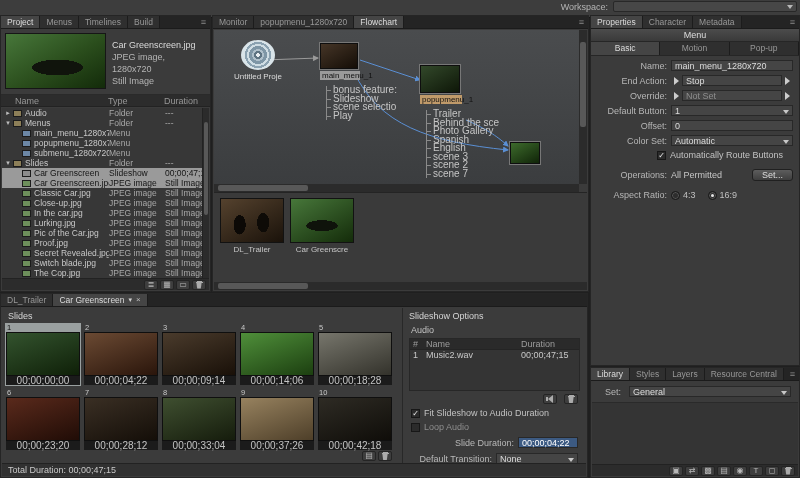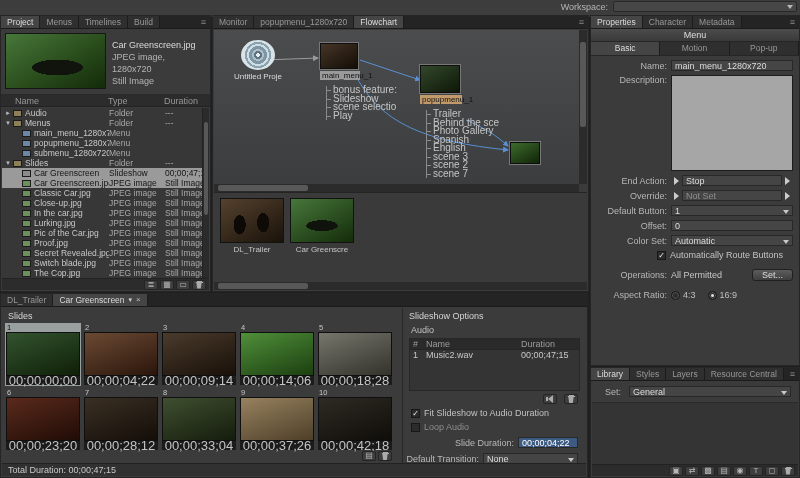--- a/index.html
+++ b/index.html
@@ -88,21 +88,21 @@
 
 .ss-body{position:absolute;left:1px;right:1px;top:14px;bottom:14px;background:#3b3b3b;overflow:hidden;}
 .slides-area{position:absolute;left:0;top:0;width:400px;bottom:0;}
 .sec-title{padding:3px 0 0 6px;color:#d6d6d6;}
 .slides-grid{position:absolute;left:3px;top:15px;display:grid;grid-template-columns:repeat(5,77px);grid-auto-rows:64px;gap:1px;}
 .slide{width:76px;height:63px;padding:1px;}
 .slide.sel{background:#9aa0a0;}
 .snum{height:8px;line-height:8px;font-size:7.5px;color:#c8c8c8;padding-left:1px;}
 .slide.sel .snum{color:#101010;}
 .sthumb{height:44px;border:1px solid #0f0f0f;}
-.stime{height:9px;line-height:9px;background:#1b1b1b;color:#c4c4c4;text-align:center;font-size:13px;}
+.stime{height:9px;line-height:9px;background:#1b1b1b;color:#c4c4c4;text-align:center;font-size:10px;}
 .sl-icons{position:absolute;right:10px;bottom:2px;display:flex;}
 .opts-area{position:absolute;left:400px;right:0;top:0;bottom:0;border-left:1px solid #282828;overflow:hidden;}
 .audio-label{margin:4px 0 0 8px;color:#c2c2c2;}
 .audio-table{margin:3px 6px 0 6px;border:1px solid #272727;}
 .at-head{display:flex;height:11px;line-height:11px;background:#2a2a2a;color:#9c9c9c;border-bottom:1px solid #242424;}
 .at-rows{height:40px;background:#343434;}
 .at-row{display:flex;height:11px;line-height:11px;color:#c8c8c8;}
 .at-num{width:16px;padding-left:3px;flex:none;}
 .at-name{flex:1;}
 .at-dur{width:58px;flex:none;}
@@ -526,21 +526,21 @@
         <div class="chk-row">
           <span class="chk-box"></span>
           <span class="chk-lbl dim">Loop Audio</span>
         </div>
         <div class="fld-row">
           <label>Slide Duration:</label>
           <span class="fld hl" style="width:60px;">00;00;04;22</span>
         </div>
         <div class="fld-row">
           <label>Default Transition:</label>
-          <span class="ddc" style="width:95px;">None</span>
+          <span class="ddc" style="width:82px;">None</span>
         </div>
 
       </div>
     </div>
     <div class="ss-status">Total Duration: 00;00;47;15</div>
   </div>
 
   <div class="panel p-props">
     <div class="tabstrip">
       <div class="tabs">
@@ -564,24 +564,20 @@
         <div class="tab">
           <span>Motion</span>
         </div>
         <div class="tab">
           <span>Pop-up</span>
         </div>
       </div>
     <div class="prow">
       <label>Name:</label>
       <span class="fld grow">main_menu_1280x720</span>
-    </div>
-    <div class="prow desc-row">
-      <label>Description:</label>
-      <span class="desc-box"></span>
     </div>
     <div class="prow">
       <label>End Action:</label>
       <span class="tri-r"></span>
       <span class="fld grow">Stop</span>
       <span class="tri-r"></span>
     </div>
     <div class="prow">
       <label>Override:</label>
       <span class="tri-r"></span>

